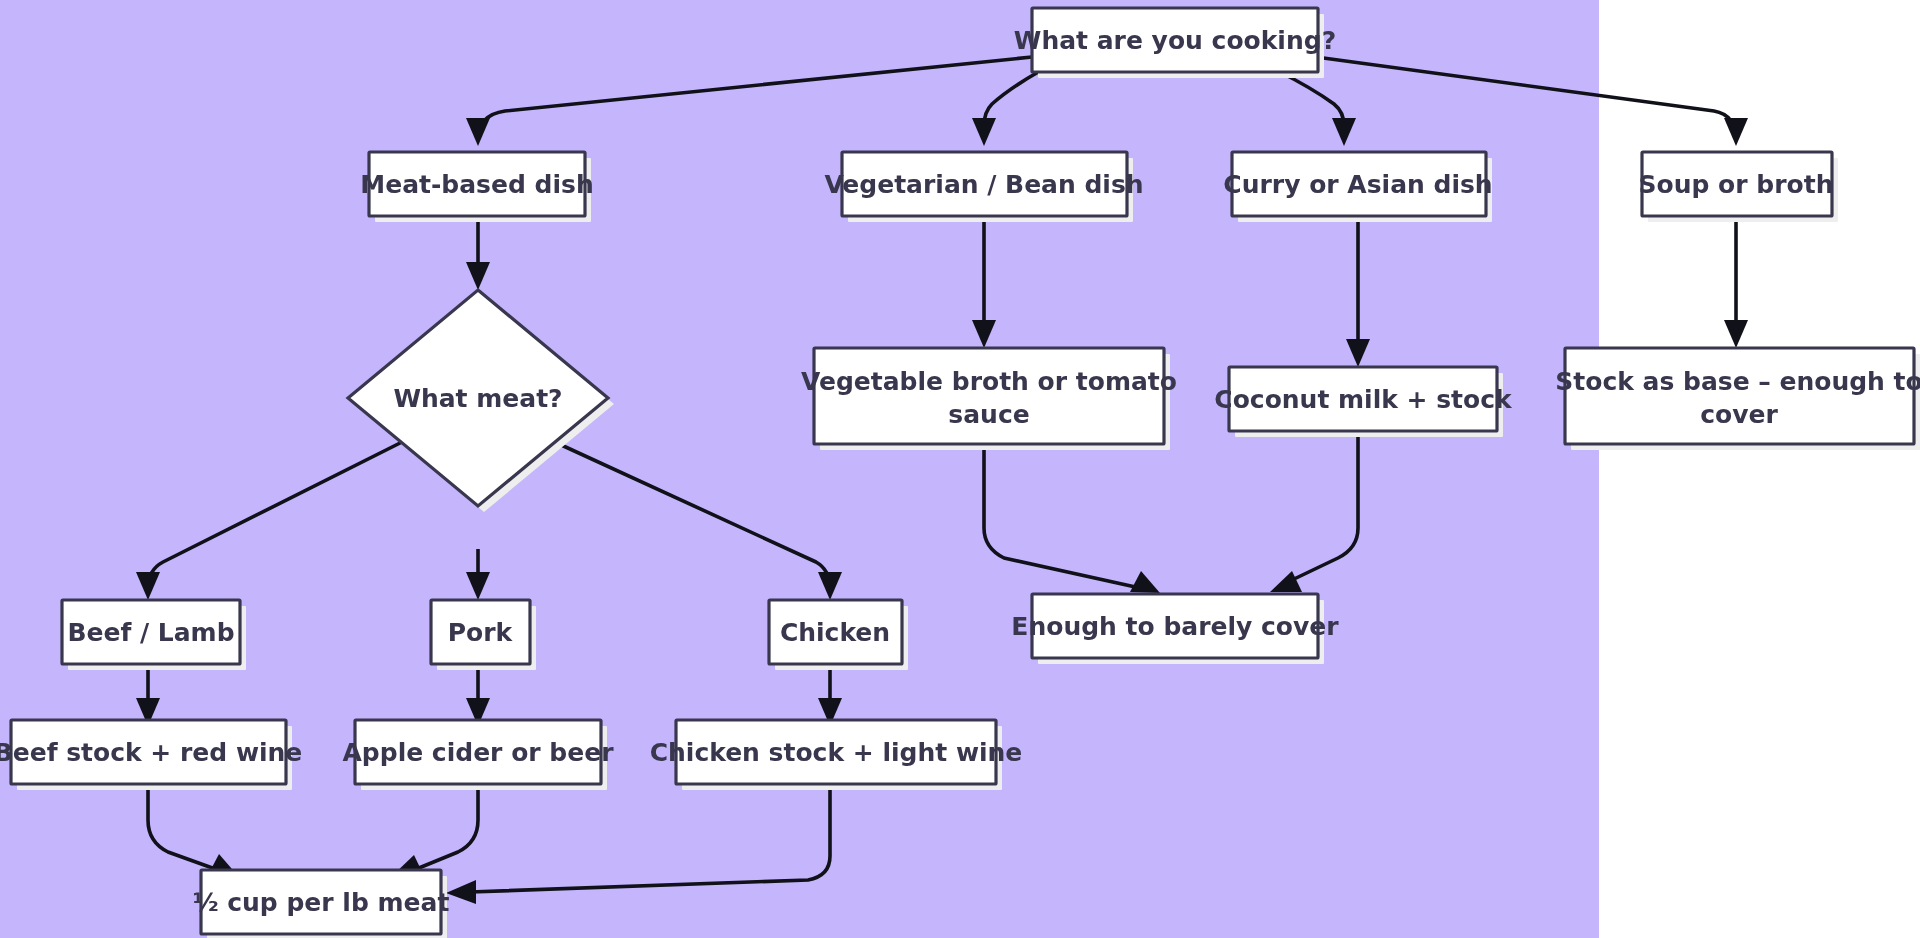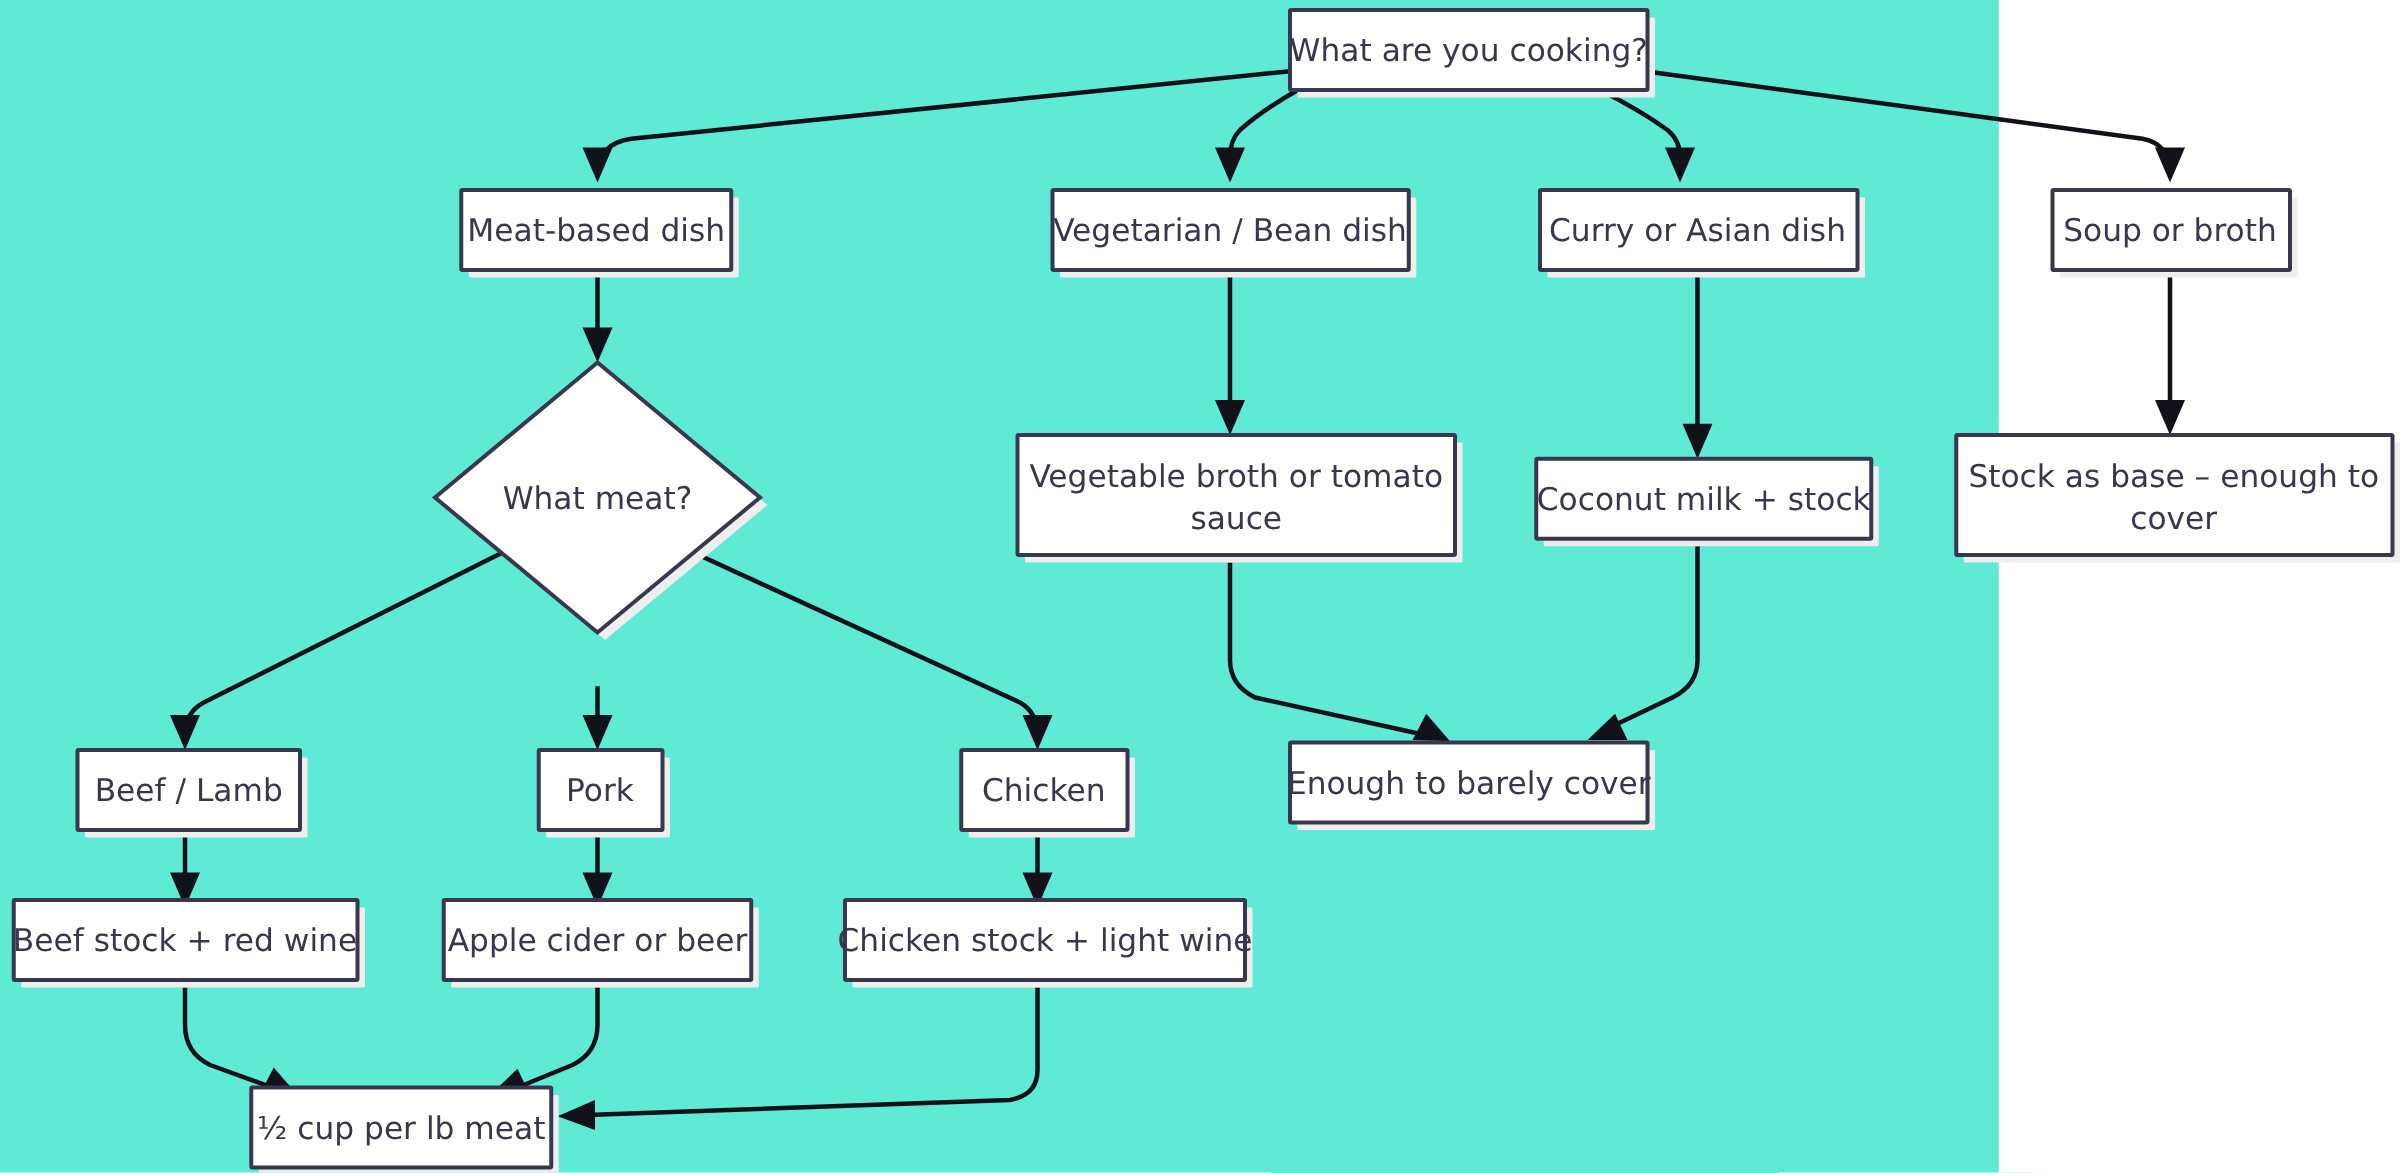--- a/index.html
+++ b/index.html
@@ -10,21 +10,22 @@
   body {
     width: 1920px;
     height: 938px;
     font-family: "DejaVu Sans", sans-serif;
     overflow: hidden;
   }
   #flowchart-root {
     position: relative;
     width: 1599px;
     height: 938px;
-    background: #5eead4;
+    background: #c4b5fd;
+    font-weight: bold;
   }
   svg#diagram {
     display: block;
     width: 1920px;
     height: 938px;
   }
   .node-shape {
     fill: #ffffff;
     stroke: #39374d;
     stroke-width: 3.2;

